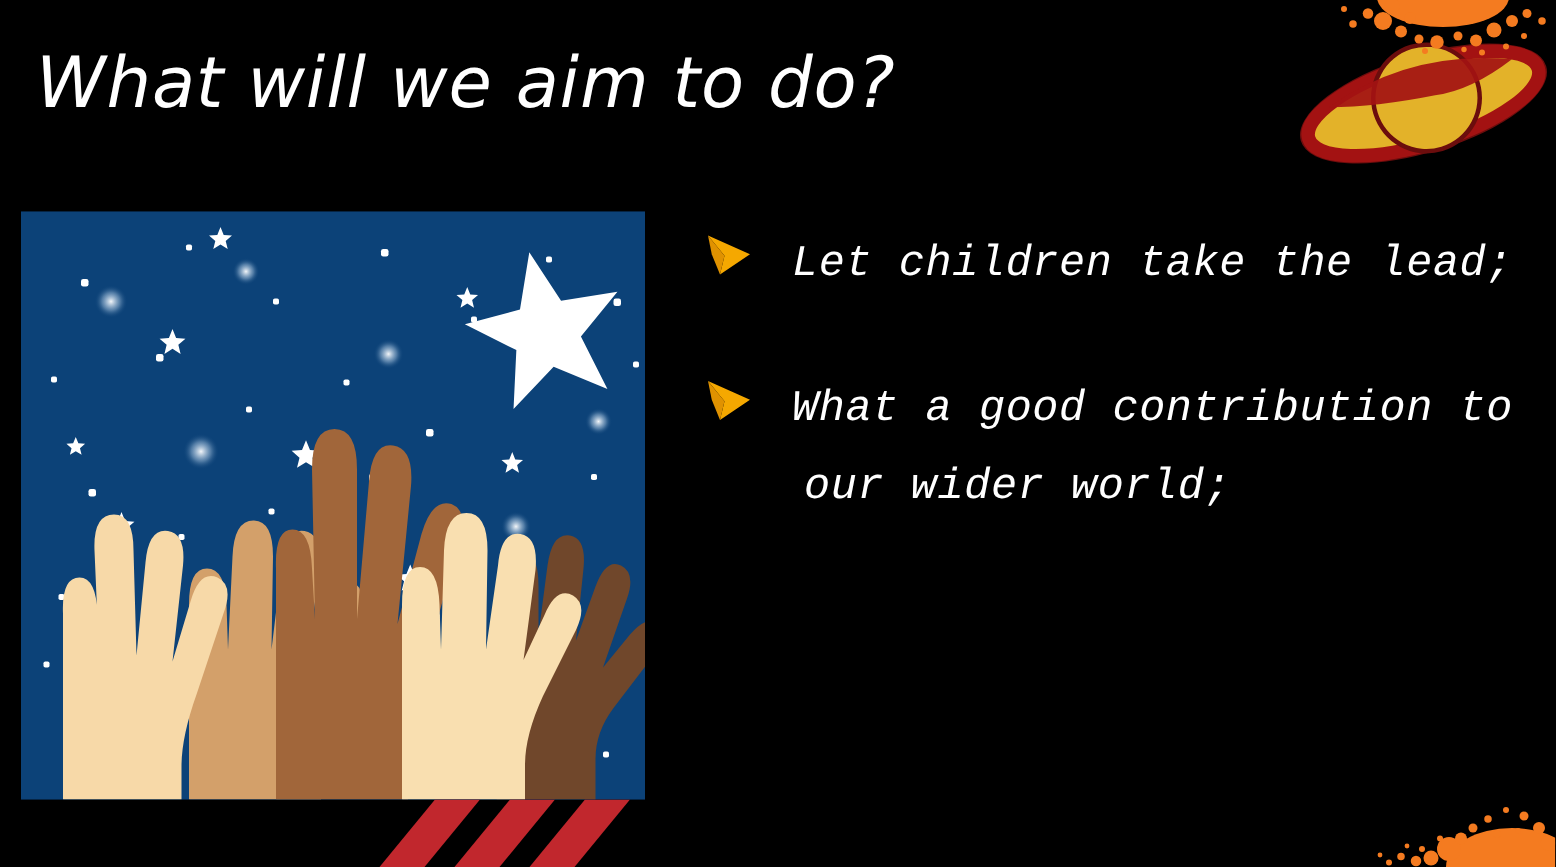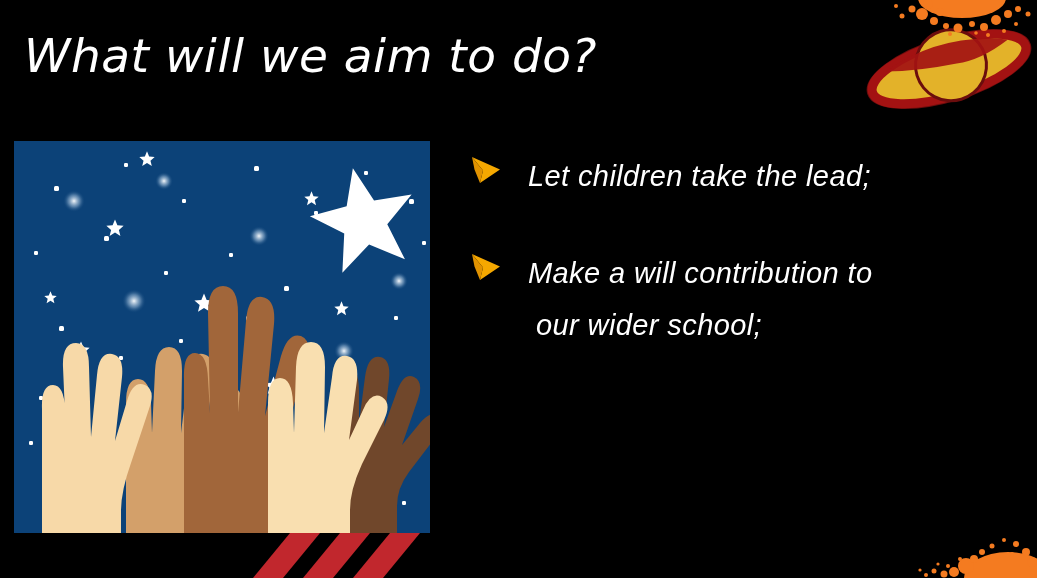--- a/index.html
+++ b/index.html
@@ -53,21 +53,21 @@
   .bullet-marker {
     position: absolute;
     left: 0;
     top: 6px;
     width: 32px;
     height: 28px;
   }
   .bullet-text {
     display: block;
     margin-left: 58px;
-    font-family: Liberation Sans, sans-serif;
+    font-family: Liberation Mono, monospace;
     font-style: italic;
     font-size: 29px;
     line-height: 52px;
     color: #ffffff;
     letter-spacing: 0.4px;
   }
   .bullet-text .l2 { display: block; margin-left: 8px; }
 
   
   .picture {
@@ -255,22 +255,22 @@
       <span class="bullet-text">Let children take the lead;</span>
     </div>
 
 
     <div class="bullet-row">
       <svg class="bullet-marker" viewBox="0 0 32 28">
         <path d="M2,1 L30,13.5 L10,27 L13,14.5 Z" fill="#F5A800"></path>
         <path d="M2,1 L13,14.5 L10,27 L4.5,13.5 Z" fill="#E09200"></path>
       </svg>
       <span class="bullet-text">
-        <span>Make a will contribution to</span>
-        <span class="l2">our wider school;</span>
+        <span>What a good contribution to</span>
+        <span class="l2">our wider world;</span>
       </span>
     </div>
 
   </div>
 
   <svg class="saturn" viewBox="0 0 175 110">
     <g transform="rotate(-17 87 55)">
       <ellipse cx="87" cy="55" rx="84" ry="31" fill="none" stroke="#6b0d0d" stroke-width="3"></ellipse>
       <ellipse cx="87" cy="55" rx="80" ry="27" fill="#E3B229" stroke="#A31212" stroke-width="9"></ellipse>
       <circle cx="90" cy="52" r="37" fill="#6b0d0d"></circle>

